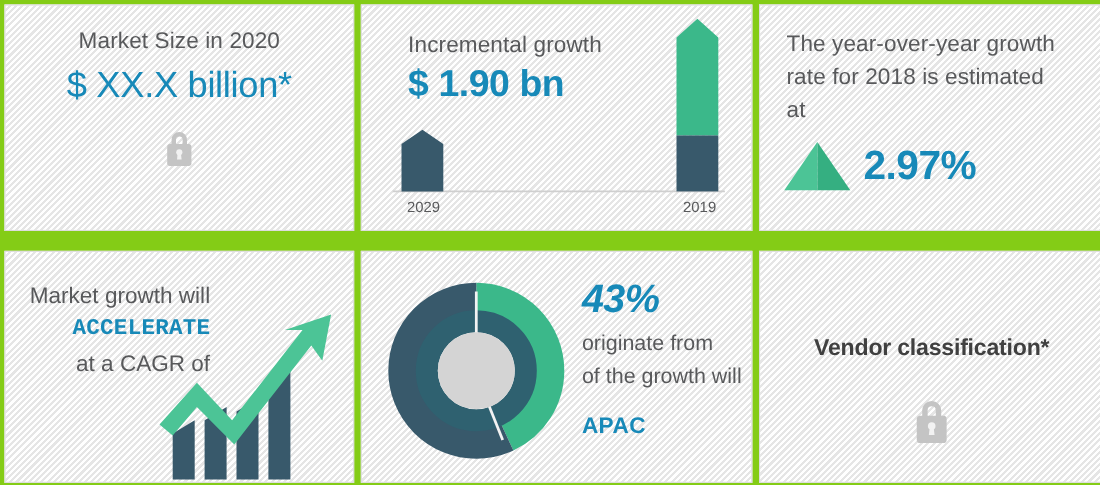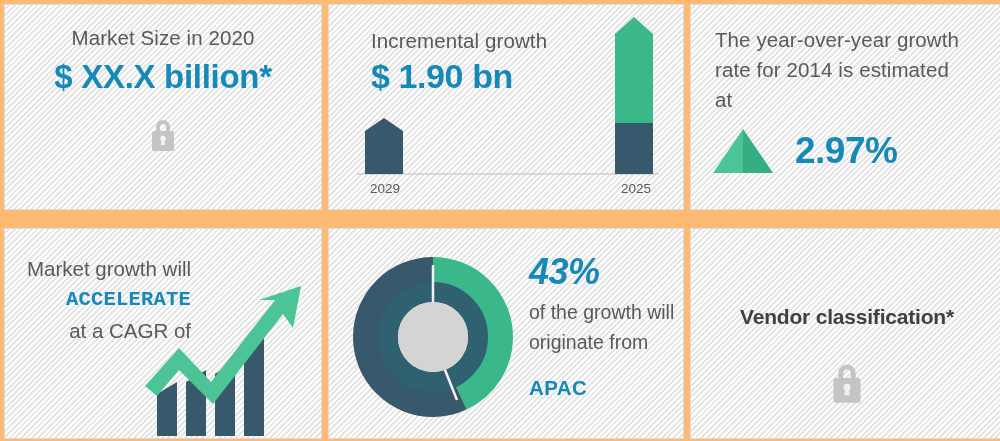--- a/index.html
+++ b/index.html
@@ -16,21 +16,21 @@
   .infographic {
     width: 1000px;
     height: 441px;
     display: grid;
     grid-template-columns: 318px 356px 314px;
     grid-template-rows: 206px 211px;
     column-gap: 6px;
     row-gap: 18px;
     padding: 4px 4px 6px 4px;
     box-sizing: border-box;
-    background: #fdba74;
+    background: #84cc16;
   }
   .panel {
     position: relative;
     border: 1px solid #dcdcdc;
     box-sizing: border-box;
     background-color: #f7f7f7;
     background-image:
       repeating-linear-gradient(135deg,
         rgba(255,255,255,0.95) 0px,
         rgba(255,255,255,0.95) 2px,
@@ -50,21 +50,21 @@
   .p-market { text-align: center; }
   .p-market .title {
     margin-top: 21px;
     font-size: 20.5px;
     color: #58595b;
   }
   .p-market .value {
     margin-top: 8px;
     font-size: 33px;
     color: #1789b8;
-    font-weight: bold;
+    font-weight: normal;
     letter-spacing: -0.3px;
   }
   .lock-wrap { margin-top: 18px; display: flex; justify-content: center; }
 
   
   .p-incr .title {
     position: absolute;
     left: 42px; top: 24px;
     font-size: 20.5px;
     color: #58595b;
@@ -98,21 +98,21 @@
     width: 256px;
     font-size: 20.5px;
     line-height: 30px;
     color: #58595b;
   }
   .p-yoy .rate-row {
     position: absolute;
     left: 20px; top: 122px;
     display: flex;
     align-items: center;
-    gap: 20px;
+    gap: 10px;
   }
   .p-yoy .rate {
     font-size: 37px;
     color: #1789b8;
     font-weight: bold;
     letter-spacing: -0.5px;
   }
 
   
   .p-cagr .txt {
@@ -215,25 +215,25 @@
 
       <path d="M36 169 V126 L55 113 L74 126 V169 Z" fill="#38596b"></path>
 
       <rect x="286" y="118" width="38" height="51" fill="#38596b"></rect>
 
       <path d="M286 118 V29 L305 12 L324 29 V118 Z" fill="#3bb88a"></path>
     </svg>
     <div class="title lead">Incremental growth</div>
     <div class="value">$ 1.90 bn</div>
     <div class="axis-label axis-2020">2029</div>
-    <div class="axis-label axis-2025">2025</div>
+    <div class="axis-label axis-2025">2019</div>
   </div>
 
   <div class="panel p-yoy">
-    <div class="para lead">The year-over-year growth rate for 2014 is estimated at</div>
+    <div class="para lead">The year-over-year growth rate for 2018 is estimated at</div>
     <div class="rate-row">
       <svg width="64" height="48" viewBox="0 0 64 48">
         <path d="M32 2 L62 46 L32 46 Z" fill="#35af81"></path>
         <path d="M32 2 L2 46 L32 46 Z" fill="#4cc496"></path>
       </svg>
       <span class="rate">2.97%</span>
     </div>
   </div>
 
   <div class="panel p-cagr">
@@ -263,22 +263,22 @@
       <circle cx="86" cy="86" r="45" fill="none" stroke="#2f6170" stroke-width="20" stroke-dasharray="283 283" transform="rotate(-90 86 86)"></circle>
 
       <line x1="86" y1="14" x2="86" y2="58" stroke="#f2f2f2" stroke-width="2.5"></line>
       <line x1="110" y1="149" x2="92" y2="104" stroke="#f2f2f2" stroke-width="2.5"></line>
 
       <circle cx="86" cy="86" r="35" fill="#d4d4d4"></circle>
     </svg>
     <div class="side">
       <div class="big">43%</div>
       <div class="desc">
+        <div>originate from</div>
         <div>of the growth will</div>
-        <div>originate from</div>
       </div>
       <div class="region">APAC</div>
     </div>
   </div>
 
   <div class="panel p-vendor">
     <div class="title">Vendor classification*</div>
     <div class="lock-wrap">
       <svg width="42" height="52" viewBox="0 0 34 42">
         <path d="M10 18 V13 a7 7 0 0 1 14 0 V18 h-4 V13 a3 3 0 0 0 -6 0 V18 Z" fill="#c4c4c4"></path>

